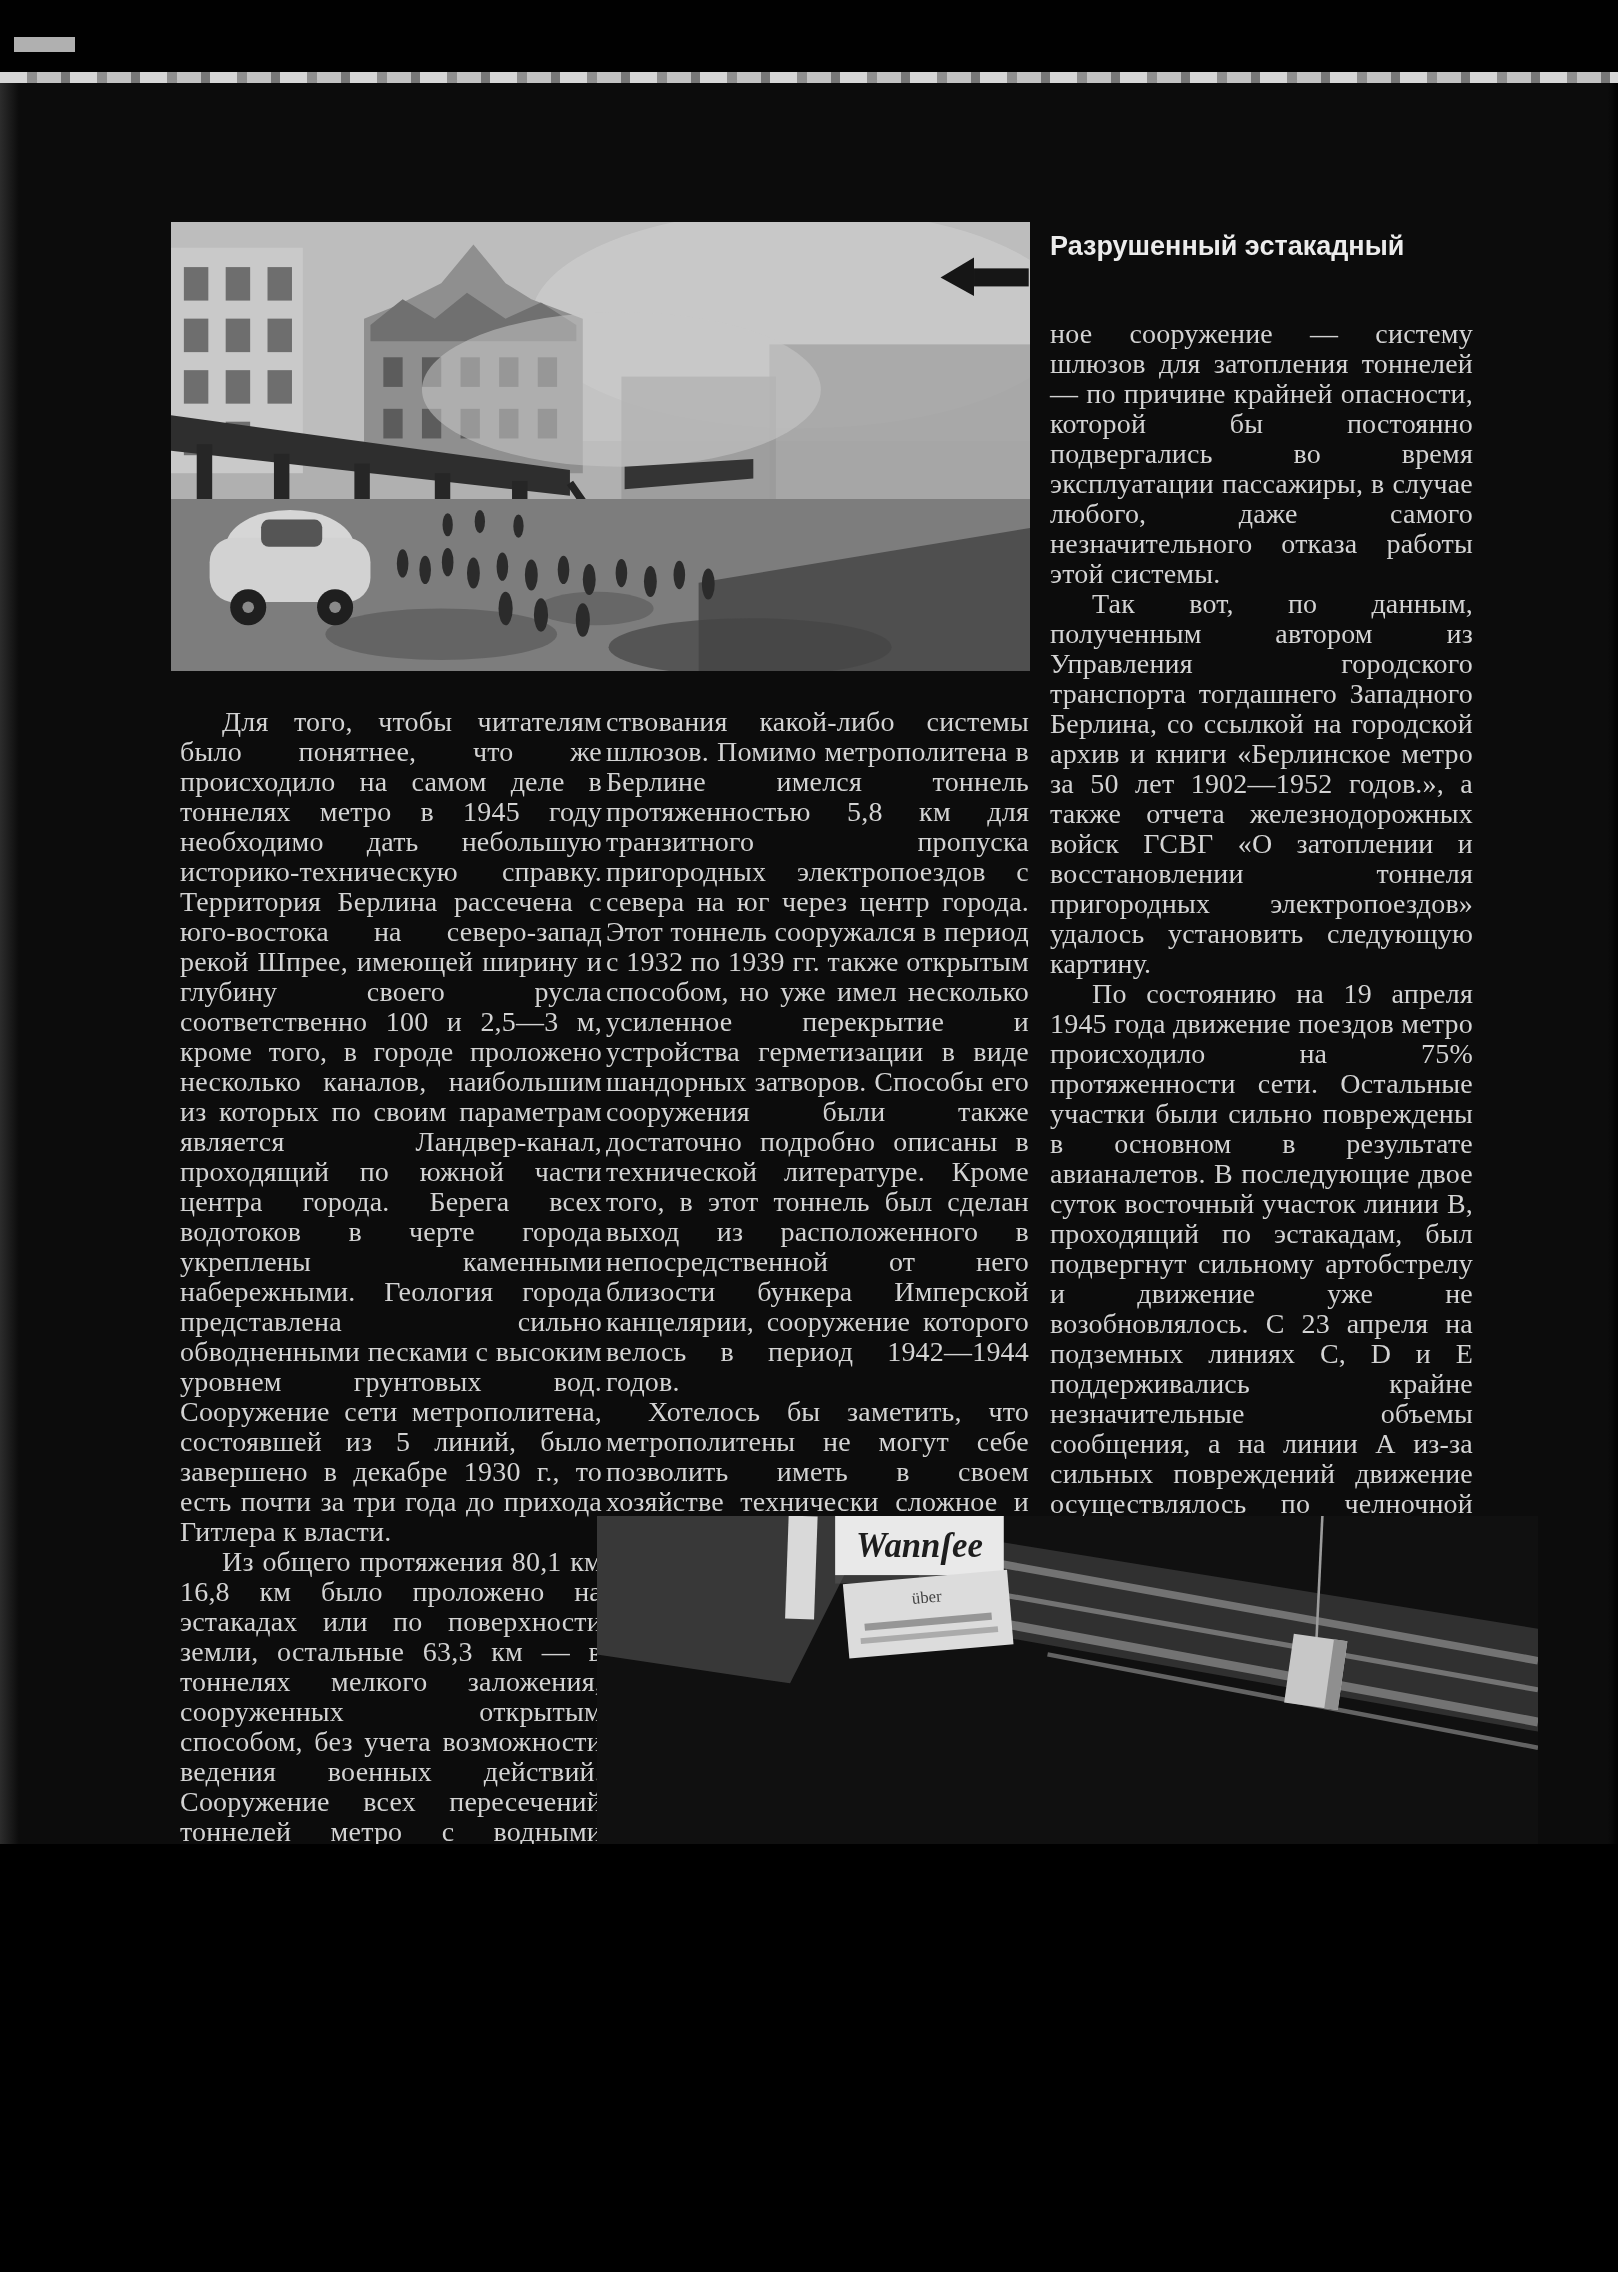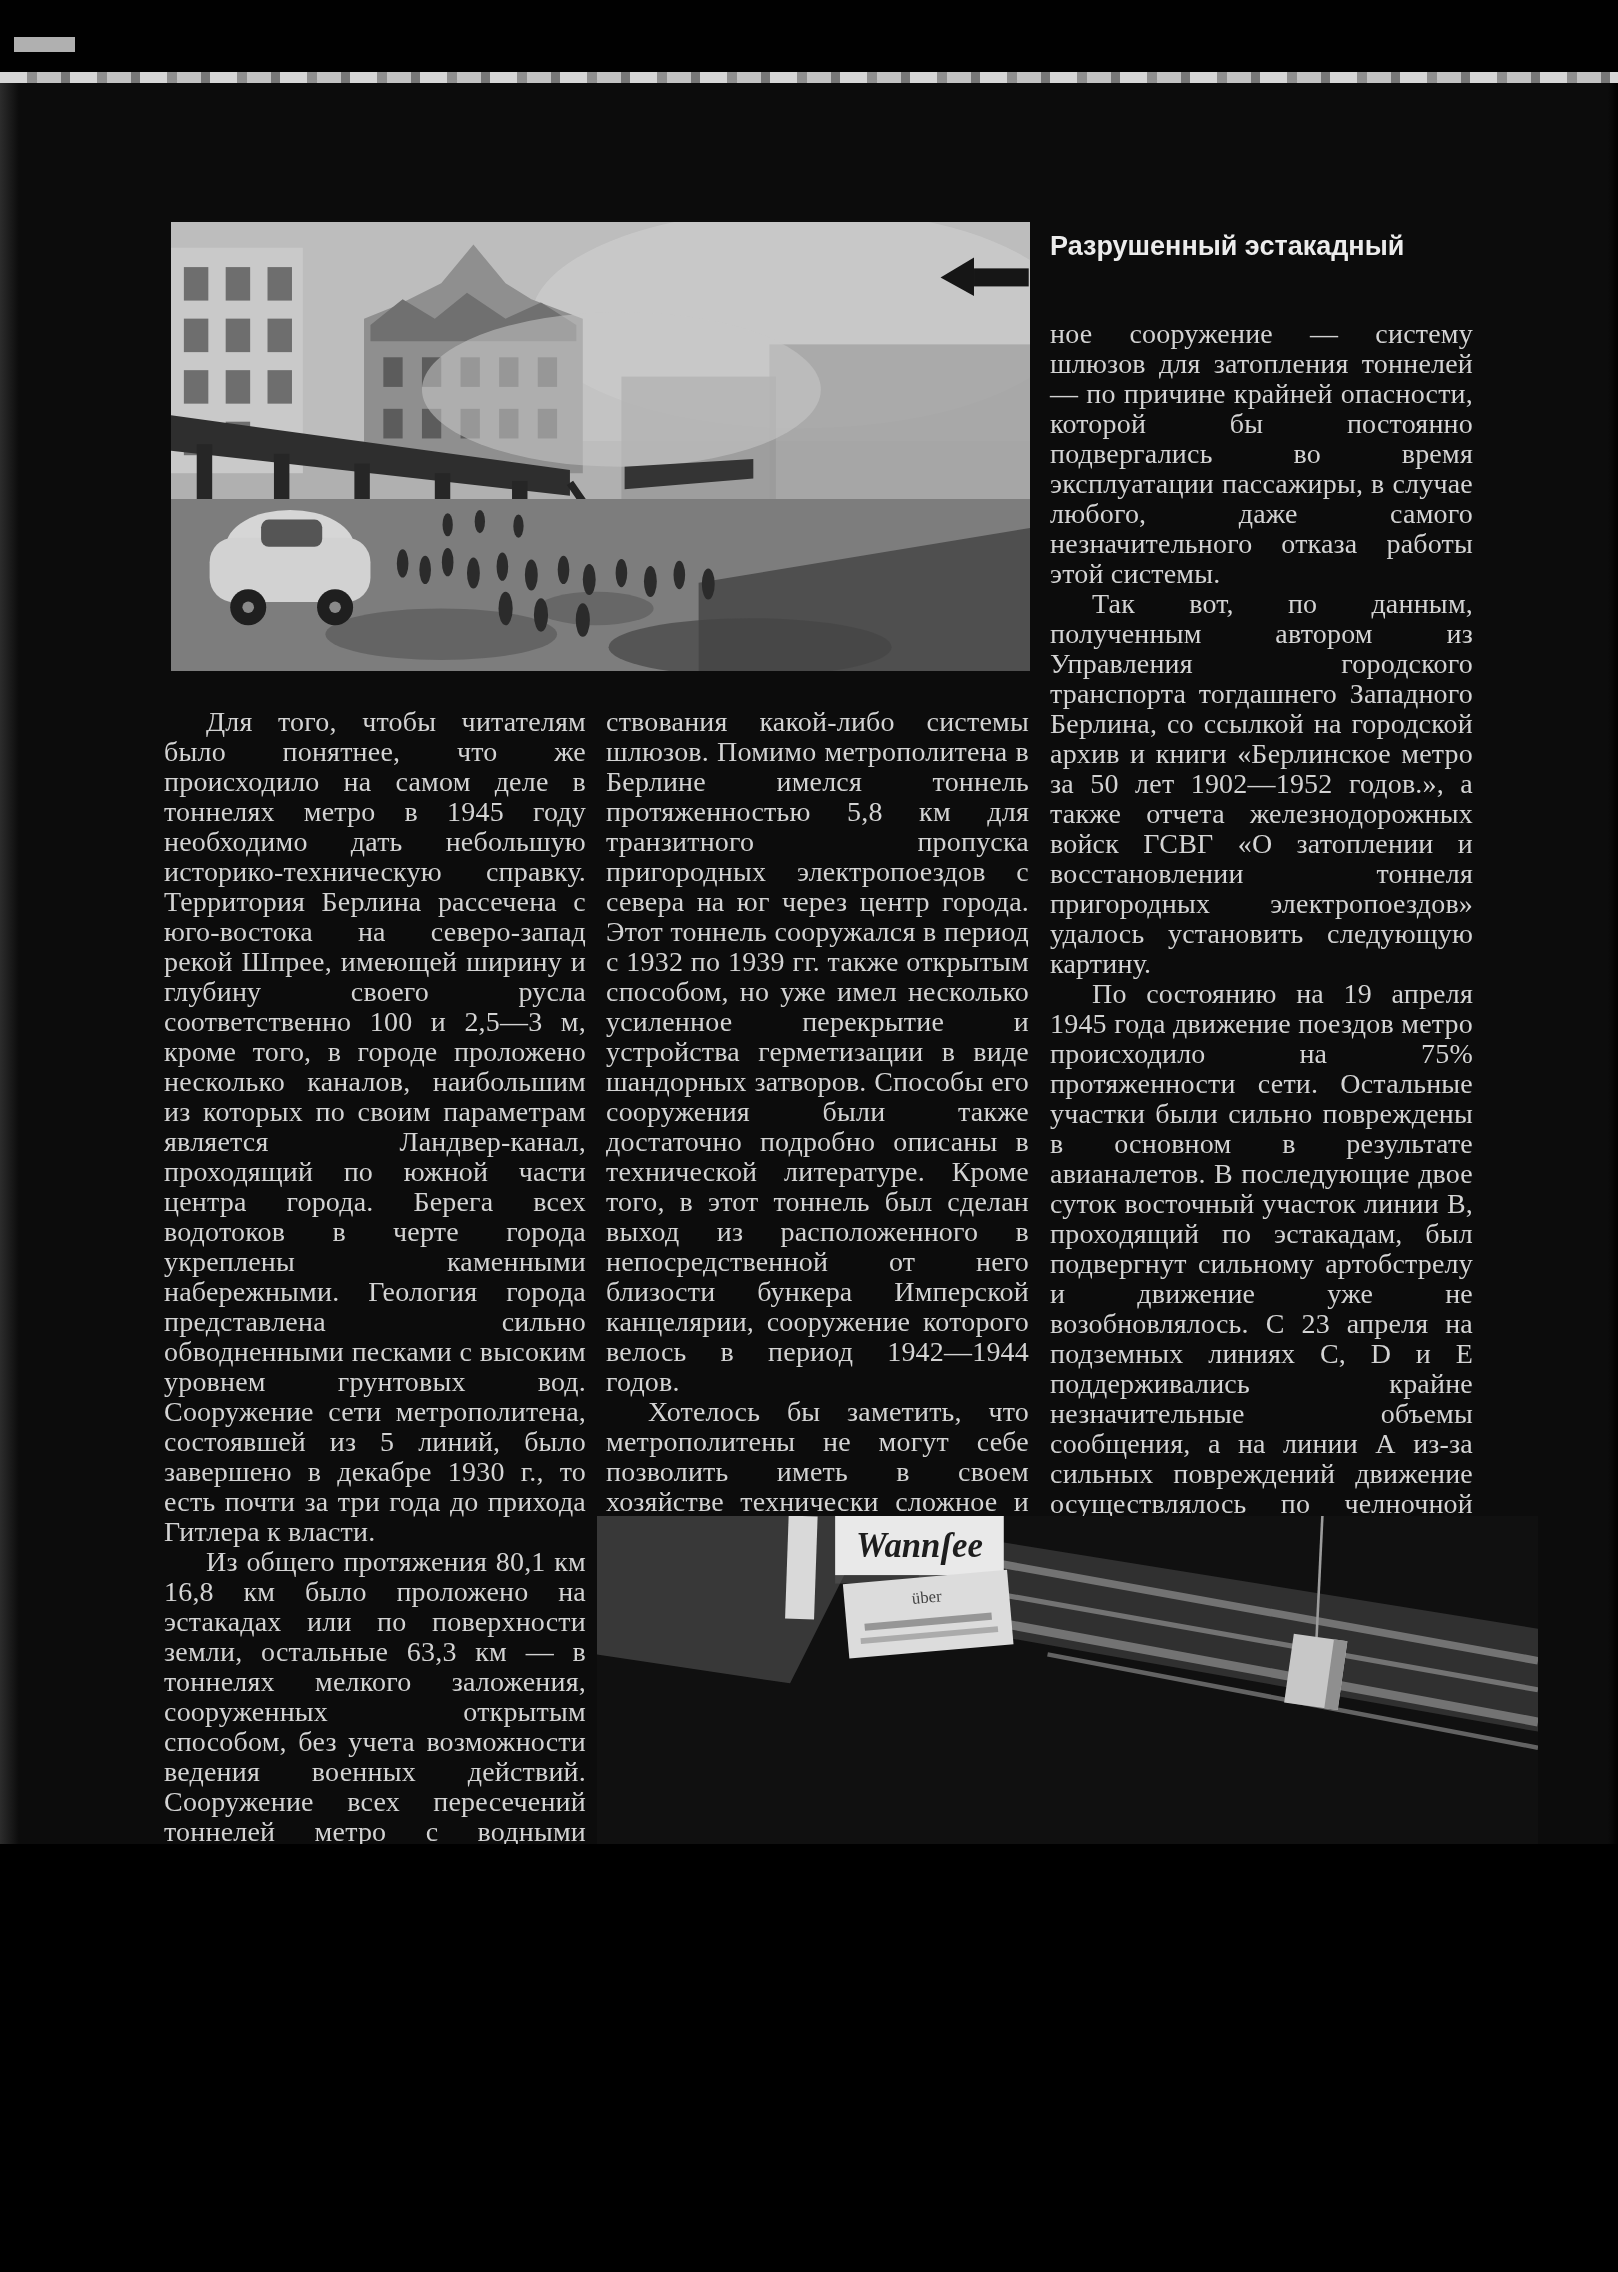--- a/index.html
+++ b/index.html
@@ -19,21 +19,21 @@
   .bottom-photo{left:597px;top:1516px;width:941px;height:605px;}
   .photo svg{display:block;width:100%;height:100%;}
   
   .cap{font-family:"Liberation Sans",sans-serif;font-weight:bold;color:#ececec;}
   .top-cap{left:1050px;top:224px;width:418px;font-size:27px;line-height:45px;}
   .bot-cap{left:166px;top:2022px;width:438px;font-size:28px;line-height:49px;}
   
   .col{color:#d3d3d3;font-size:28px;line-height:30px;text-align:justify;letter-spacing:0.2px;}
   .col p{margin:0;}
   .col p.ind{text-indent:42px;}
-  .col1{left:164px;top:707px;width:422px;}
+  .col1{left:180px;top:707px;width:422px;}
   .col2{left:606px;top:707px;width:423px;}
   .col3{left:1050px;top:319px;width:423px;}
   
   .loco{left:166px;top:2132px;width:257px;height:122px;}
   .track{left:164px;top:2186px;width:1226px;height:3.9px;
       background:linear-gradient(90deg,#bdbdbd,#ededed 25%,#b5b5b5 55%,#e0e0e0 80%,#c4c4c4);}
   .badge{left:1392px;top:2135px;width:60px;height:60px;border-radius:50%;background:#f1f1f1;
       display:flex;align-items:center;justify-content:center;color:#101010;
       font-family:"Liberation Serif",serif;font-weight:bold;font-size:37px;}
 </style>

